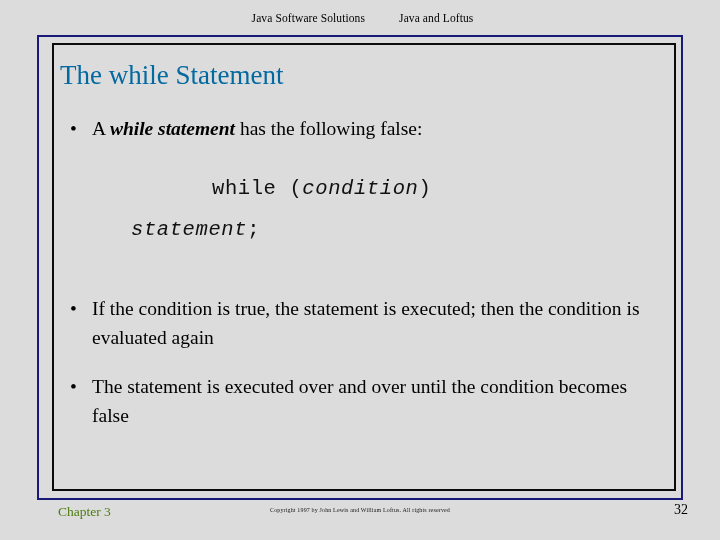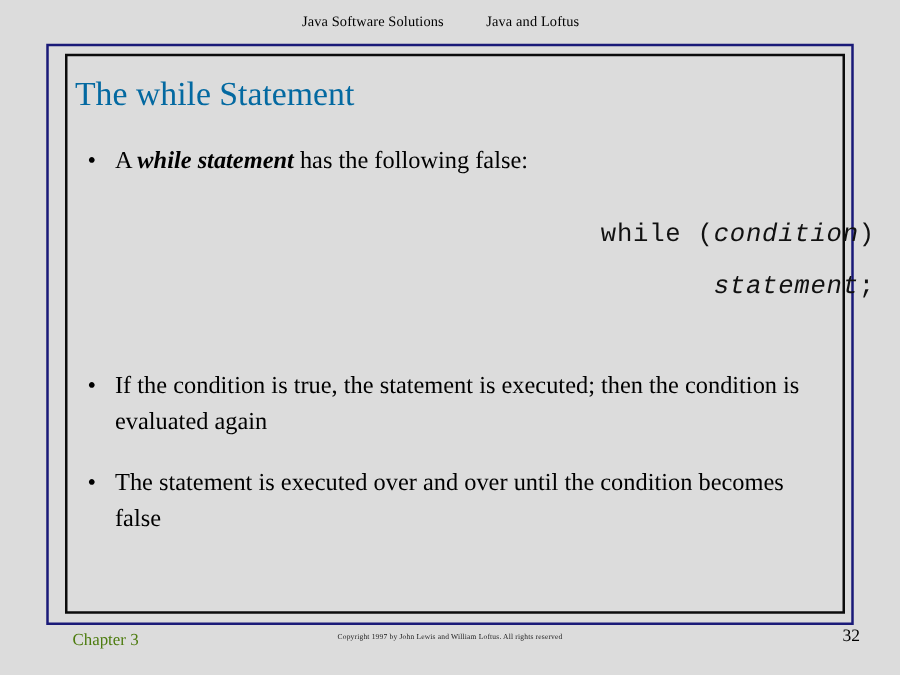--- a/index.html
+++ b/index.html
@@ -13,21 +13,21 @@
     background: #dcdcdc;
     font-family: "Liberation Serif", "DejaVu Serif", serif;
     color: #000000;
     overflow: hidden;
     position: relative;
   }
 
   
   .slide-header {
     position: absolute;
-    left: 4px;
+    left: 14px;
     top: 0;
     width: 697px;
     height: 35px;
     display: flex;
     align-items: center;
     justify-content: center;
     gap: 34px;
     font-size: 11.5px;
     letter-spacing: 0.1px;
     color: #000000;
@@ -100,21 +100,20 @@
 
   .code-block {
     position: absolute;
     left: 0px;
     top: 136px;
     width: 648px;
     font-family: "Liberation Mono", "DejaVu Sans Mono", monospace;
     font-size: 20.5px;
     line-height: 1.0;
     color: #111111;
-    text-align: right;
   }
   .code-line { white-space: pre; }
   .code-line-1 { padding-left: 160px; letter-spacing: 0.6px; }
   .code-line-2 { padding-left: 79px; margin-top: 20px; letter-spacing: 0.6px; }
   .code-block .ital { font-style: italic; }
 
   
   .footer-chapter {
     position: absolute;
     left: 58px;

